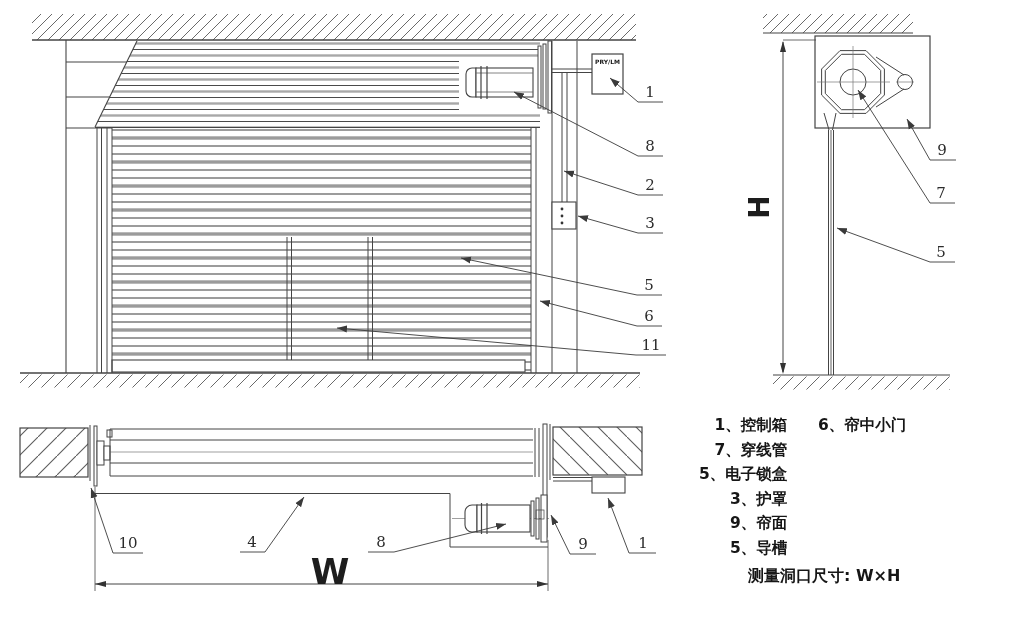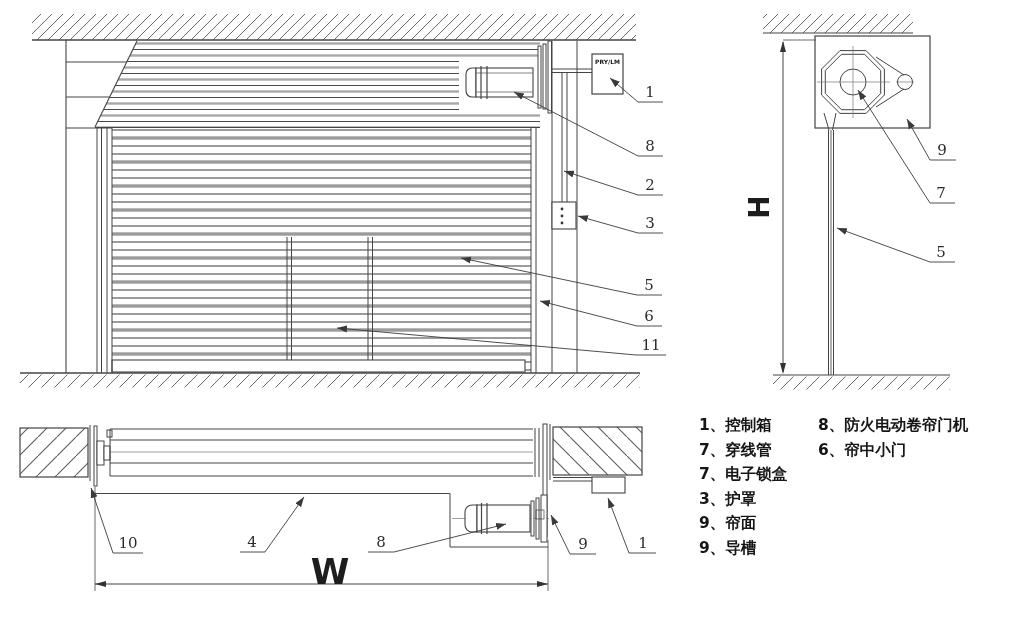--- a/index.html
+++ b/index.html
@@ -297,25 +297,25 @@
       </g>
       <g>
         <line x1="629" y1="553" x2="608" y2="498" marker-end="url(#arr)"></line>
         <line x1="629" y1="553" x2="656" y2="553"></line>
         <text class="callout" x="643" y="548" text-anchor="middle" stroke="none">1</text>
       </g>
     </g>
   </g>
 </svg>
 
-  <div class="legend-col" style="left:699px;top:413px;">
+  <div class="legend-col" style="left:699px;top:413px;text-align:right;">
     <div class="legend-row">1、控制箱</div>
     <div class="legend-row">7、穿线管</div>
-    <div class="legend-row">7、电子锁盒</div>
+    <div class="legend-row">5、电子锁盒</div>
     <div class="legend-row">3、护罩</div>
     <div class="legend-row">9、帘面</div>
-    <div class="legend-row">9、导槽</div>
+    <div class="legend-row">5、导槽</div>
   </div>
   <div class="legend-col" style="left:818px;top:413px;">
-    <div class="legend-row">8、防火电动卷帘门机</div>
     <div class="legend-row">6、帘中小门</div>
   </div>
+  <div class="legend-note">测量洞口尺寸: W×H</div>
 </div>
 
 </body></html>

